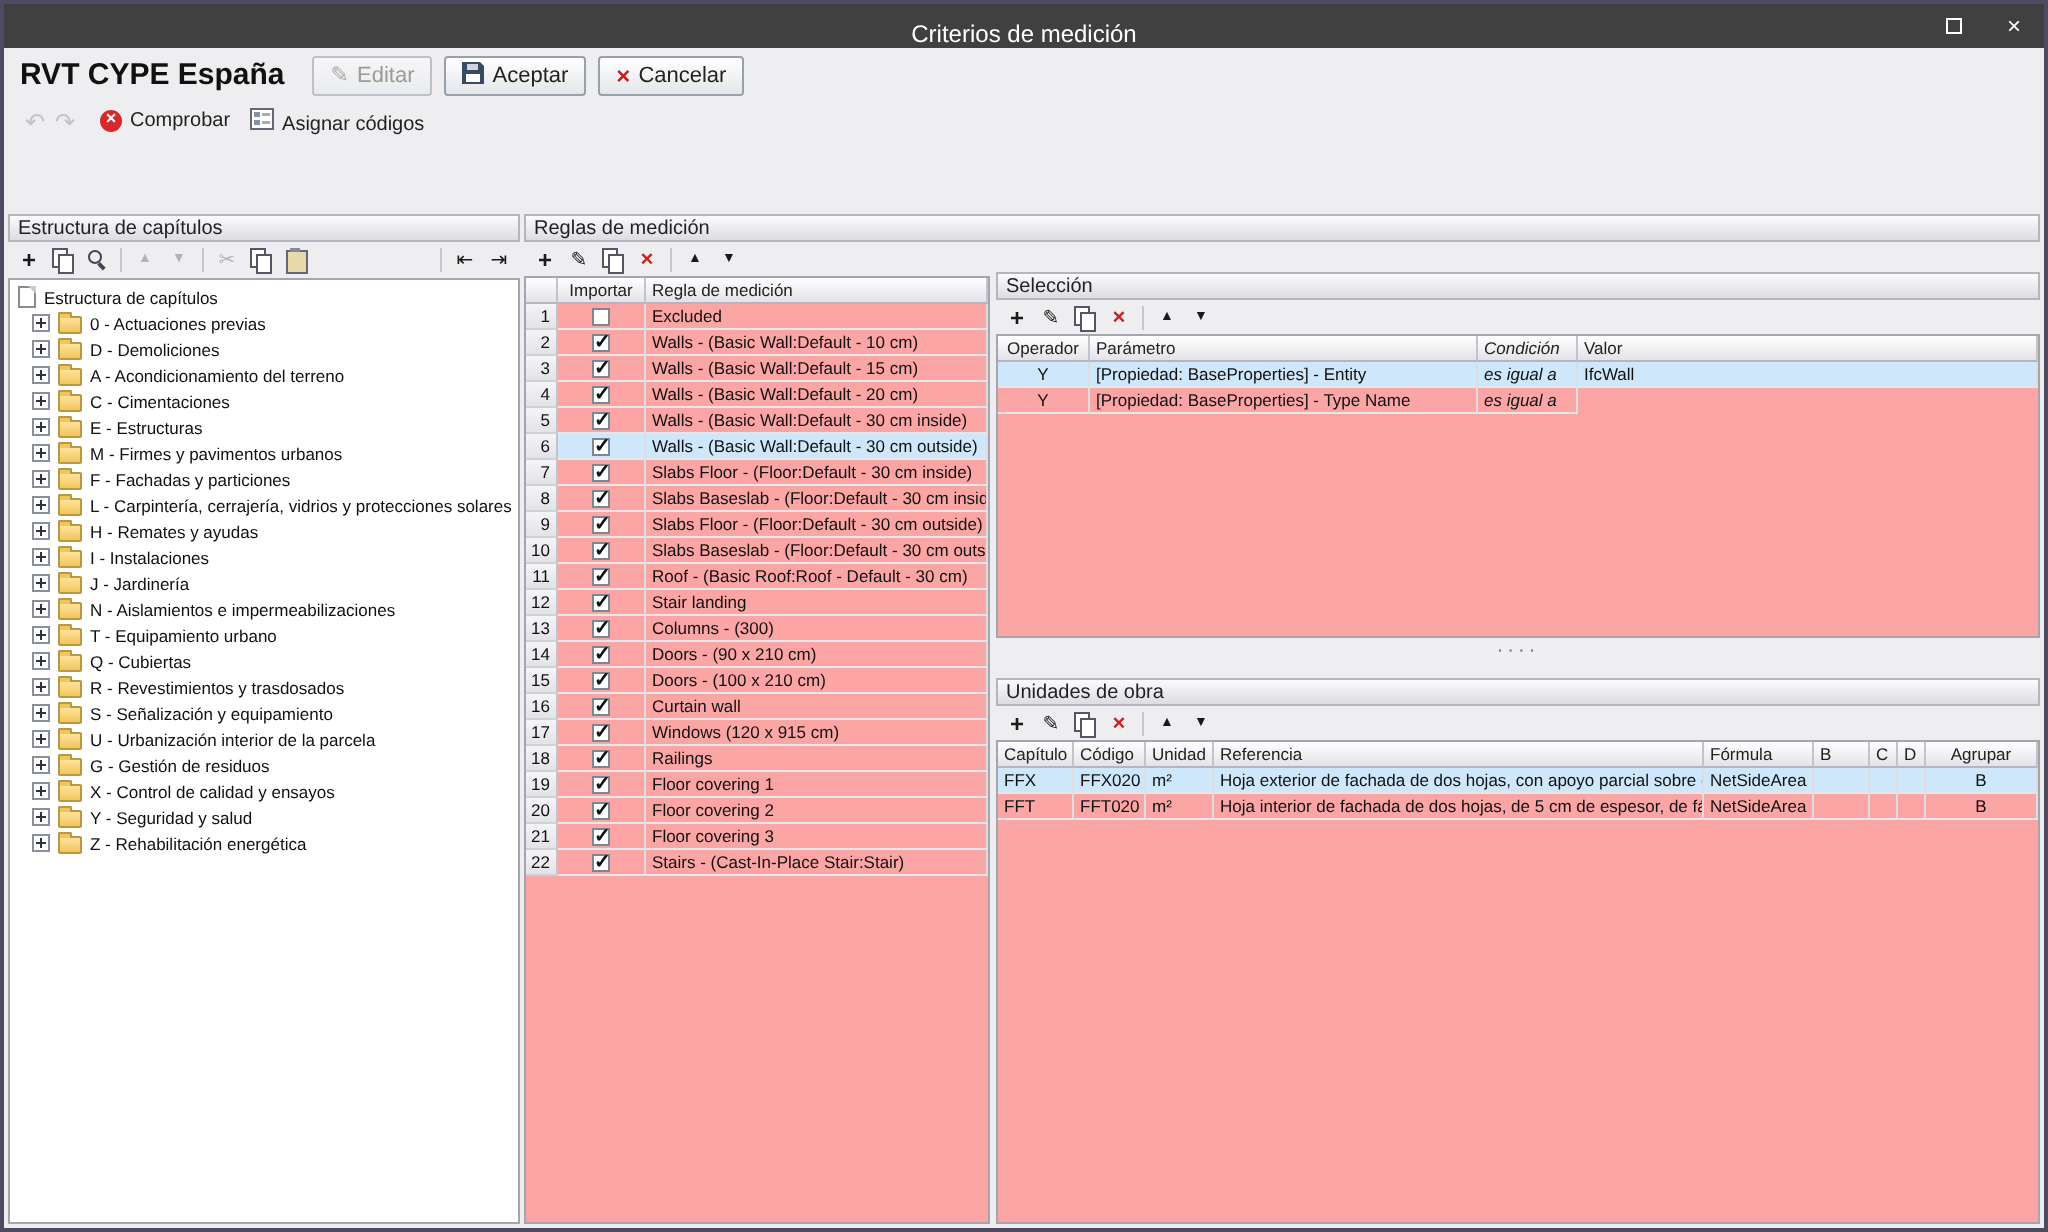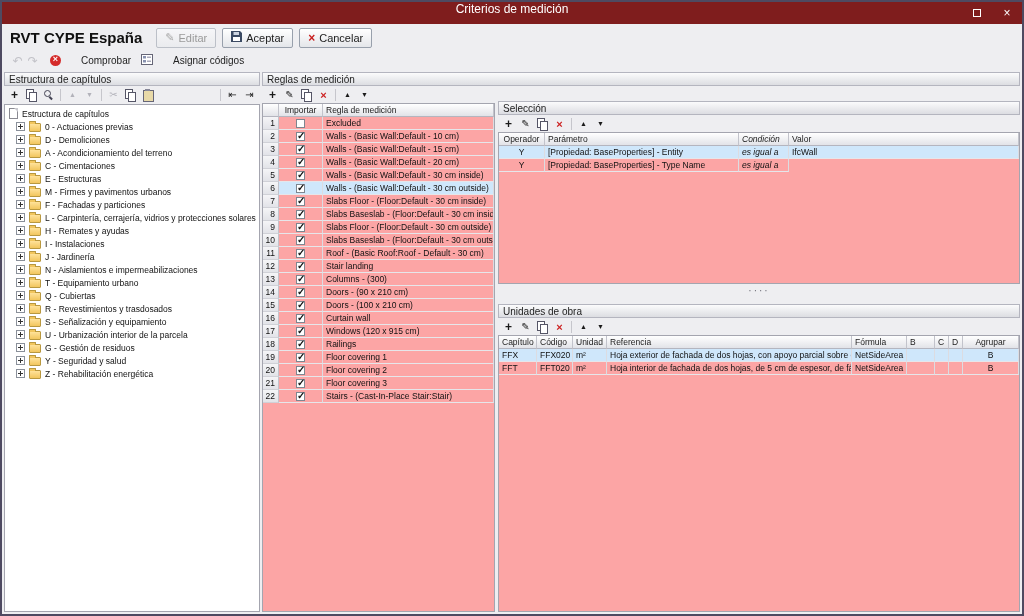--- a/index.html
+++ b/index.html
@@ -1,43 +1,43 @@
 <!DOCTYPE html>
 <html><head>
 <meta charset="utf-8">
 <style>
   * { margin:0; padding:0; box-sizing:border-box; }
   html,body { width:1024px; height:616px; overflow:hidden; font-family:"Liberation Sans",sans-serif; }
   .window { width:1024px; height:616px; border:2px solid #4e4a61; background:#eeeef1; display:flex; flex-direction:column; }
 
   
-  .titlebar { height:22px; background:#7f1d1d; color:#fff; display:flex; align-items:flex-start; position:relative; flex:0 0 auto; }
+  .titlebar { height:22px; background:#404040; color:#fff; display:flex; align-items:flex-end; position:relative; flex:0 0 auto; }
   .tb-title { position:absolute; left:0; right:0; text-align:center; font-size:12px; }
   .tb-btns { margin-left:auto; display:flex; z-index:1; }
   .tb-btn { width:30px; height:22px; display:flex; align-items:center; justify-content:center; font-size:12px; color:#fff; cursor:default; }
   .max-glyph { width:8px; height:8px; border:1px solid #fff; display:inline-block; }
 
   
   .toolbar1 { height:27px; display:flex; align-items:center; padding:0 8px; gap:6px; flex:0 0 auto; }
   .app-title { font-size:15px; font-weight:bold; color:#111; margin-right:8px; }
   .btn { display:inline-flex; align-items:center; gap:4px; height:20px; padding:0 8px; border:1px solid #98a0ac; border-radius:2px; background:linear-gradient(#ffffff,#e4e6ea); font-size:11px; color:#222; }
   .btn.disabled { color:#9a9a9a; border-color:#bcc0c8; background:linear-gradient(#f6f6f8,#eaebee); }
   .glyph-pencil { font-size:11px; color:#555; }
   .btn.disabled .glyph-pencil { color:#aaa; }
   .glyph-redx { color:#c81e1e; font-weight:bold; font-size:12px; line-height:1; }
 
   
   .toolbar2 { height:19px; display:flex; align-items:center; padding:0 8px; font-size:10px; color:#222; flex:0 0 auto; }
   .nav-arrow { font-size:12px; color:#c2c2c8; width:15px; text-align:center; }
-  .tool-link { display:inline-flex; align-items:center; gap:20px; margin-left:10px; cursor:default; }
+  .tool-link { display:inline-flex; align-items:flex-end; gap:4px; margin-left:10px; cursor:default; }
   .circle-x { width:11px; height:11px; border-radius:50%; background:#d42a2a; position:relative; flex:0 0 auto; }
   .circle-x::before { content:"×"; position:absolute; left:0; right:0; top:-1px; text-align:center; color:#fff; font-size:9px; font-weight:bold; }
 
   
-  .main { flex:1; display:flex; min-height:0; }
+  .main { flex:1; display:flex; min-height:0;margin-top:35px; }
   .panel-header { height:14px; background:linear-gradient(#fbfbfc,#dcdde2); border:1px solid #b4b5bf; display:flex; align-items:center; padding:0 4px; font-size:10px; color:#222; flex:0 0 auto; }
   .mini-toolbar { height:17px; display:flex; align-items:center; gap:2px; padding:0 3px; flex:0 0 auto; }
   .ti { min-width:15px; height:14px; display:inline-flex; align-items:center; justify-content:center; font-size:10px; color:#1a1a1a; cursor:default; }
   .ti.bold { font-weight:bold; font-size:12px; }
   .ti.red { color:#c22; font-weight:bold; font-size:11px; }
   .ti.gray { color:#b2b2ba; }
   .ti.tri { font-size:7px; }
   .sep { width:1px; height:12px; background:#c6c6cc; margin:0 2px; }
   .push-right { margin-left:auto; }
 
@@ -298,20 +298,25 @@
               <span class="folder-icon"></span>
               <span>U - Urbanización interior de la parcela</span>
             </div>
 
             <div class="tree-item">
               <span class="plus-box"></span>
               <span class="folder-icon"></span>
               <span>G - Gestión de residuos</span>
             </div>
 
+            <div class="tree-item">
+              <span class="plus-box"></span>
+              <span class="folder-icon"></span>
+              <span>X - Control de calidad y ensayos</span>
+            </div>
 
             <div class="tree-item">
               <span class="plus-box"></span>
               <span class="folder-icon"></span>
               <span>Y - Seguridad y salud</span>
             </div>
 
             <div class="tree-item">
               <span class="plus-box"></span>
               <span class="folder-icon"></span>

